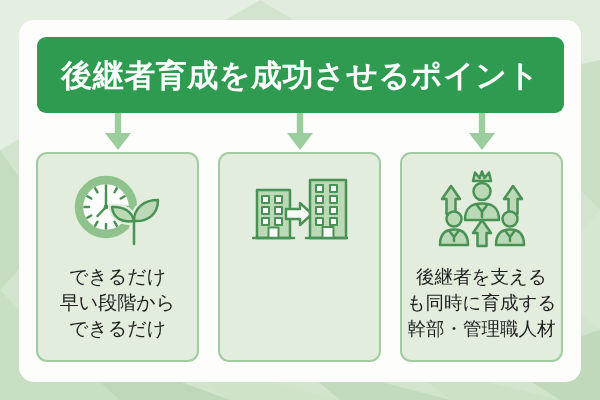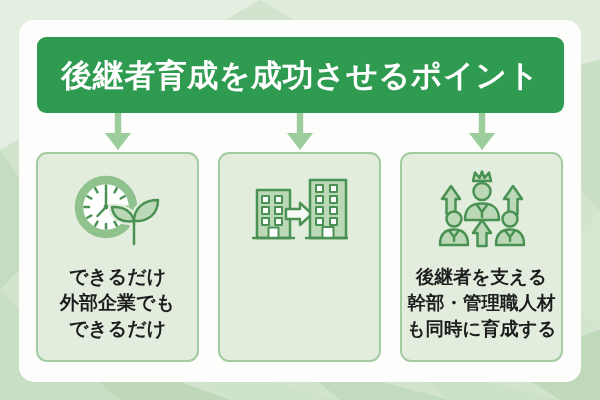--- a/index.html
+++ b/index.html
@@ -38,21 +38,21 @@
   .arrow-1{left:104px;} .arrow-2{left:286px;} .arrow-3{left:468px;}
   .card{
     position:absolute;top:152px;width:163px;height:210px;box-sizing:border-box;
     background:var(--card-fill);border:2px solid var(--card-border);border-radius:11px;
   }
   .card-1{left:36px;} .card-2{left:218px;} .card-3{left:400px;padding-left:32px;}
   .card-icon{position:absolute;left:50%;transform:translateX(-50%);}
   .card-1 .card-icon{top:20px;} .card-2 .card-icon{top:24px;} .card-3 .card-icon{top:16px;}
   .card-text{
     position:absolute;left:0;right:0;top:110px;text-align:center;
-    color:var(--text-black);font-weight:700;font-size:19px;line-height:26px;
+    color:var(--text-black);font-weight:400;font-size:19px;line-height:26px;
     white-space:nowrap;
   }
   .card-3 .card-text{font-size:18.5px;}
   
   .ic-fill{fill:var(--icon-fill);stroke:var(--icon-dark);stroke-width:2.5;stroke-linejoin:round;}
   .ic-line{stroke:var(--icon-dark);fill:none;stroke-width:2.5;stroke-linecap:round;stroke-linejoin:round;}
   .ic-white{fill:#ffffff;stroke:var(--icon-dark);stroke-width:2;stroke-linejoin:round;}
   .ic-halo{stroke:#e2edde;fill:none;stroke-linecap:round;}
 </style>
 </head>
@@ -117,21 +117,21 @@
 
       <path class="ic-halo" stroke-width="9" d="M64,70 L64,47"></path>
       <path class="ic-halo" stroke-width="7" d="M64,47 C64,34 74,26 88,26 C88,40 78,48 64,47 Z"></path>
       <path class="ic-halo" stroke-width="7" d="M64,47 C62,38 54,32 42,33 C43,44 52,49 64,47 Z"></path>
       <path class="ic-line" stroke-width="3" d="M64,70 L64,47"></path>
       <path class="ic-fill" d="M64,47 C64,34 74,26 88,26 C88,40 78,48 64,47 Z"></path>
       <path class="ic-fill" d="M64,47 C62,38 54,32 42,33 C43,44 52,49 64,47 Z"></path>
     </svg>
     <div class="card-text">
       <div>できるだけ</div>
-      <div>外部企業でも</div>
+      <div>早い段階から</div>
       <div>できるだけ</div>
     </div>
   </section>
 
   <section class="card card-2">
     <svg class="card-icon" width="96" height="68" viewBox="0 0 96 68">
 
       <rect class="ic-fill" x="5" y="12" width="33" height="48"></rect>
       <g class="ic-white">
         <rect x="10" y="18" width="7" height="7"></rect>
@@ -179,18 +179,18 @@
       <path class="ic-line" stroke-width="2" d="M15.5,61 L20,67 L24.5,61 M20,67 L20,71"></path>
 
       <circle class="ic-fill" cx="76" cy="49" r="7.5"></circle>
       <path class="ic-fill" d="M62,75 C62,63 68,59.5 76,59.5 C84,59.5 90,63 90,75 Z"></path>
       <path class="ic-line" stroke-width="2" d="M71.5,61 L76,67 L80.5,61 M76,67 L76,71"></path>
 
       <polygon class="ic-fill" stroke-width="2" points="48,50 57,63 52.5,63 52.5,76 43.5,76 43.5,63 39,63"></polygon>
     </svg>
     <div class="card-text">
       <div>後継者を支える</div>
+      <div>も同時に育成する</div>
       <div>幹部・管理職人材</div>
-      <div>も同時に育成する</div>
     </div>
   </section>
 
 </div>
 
 </body></html>

